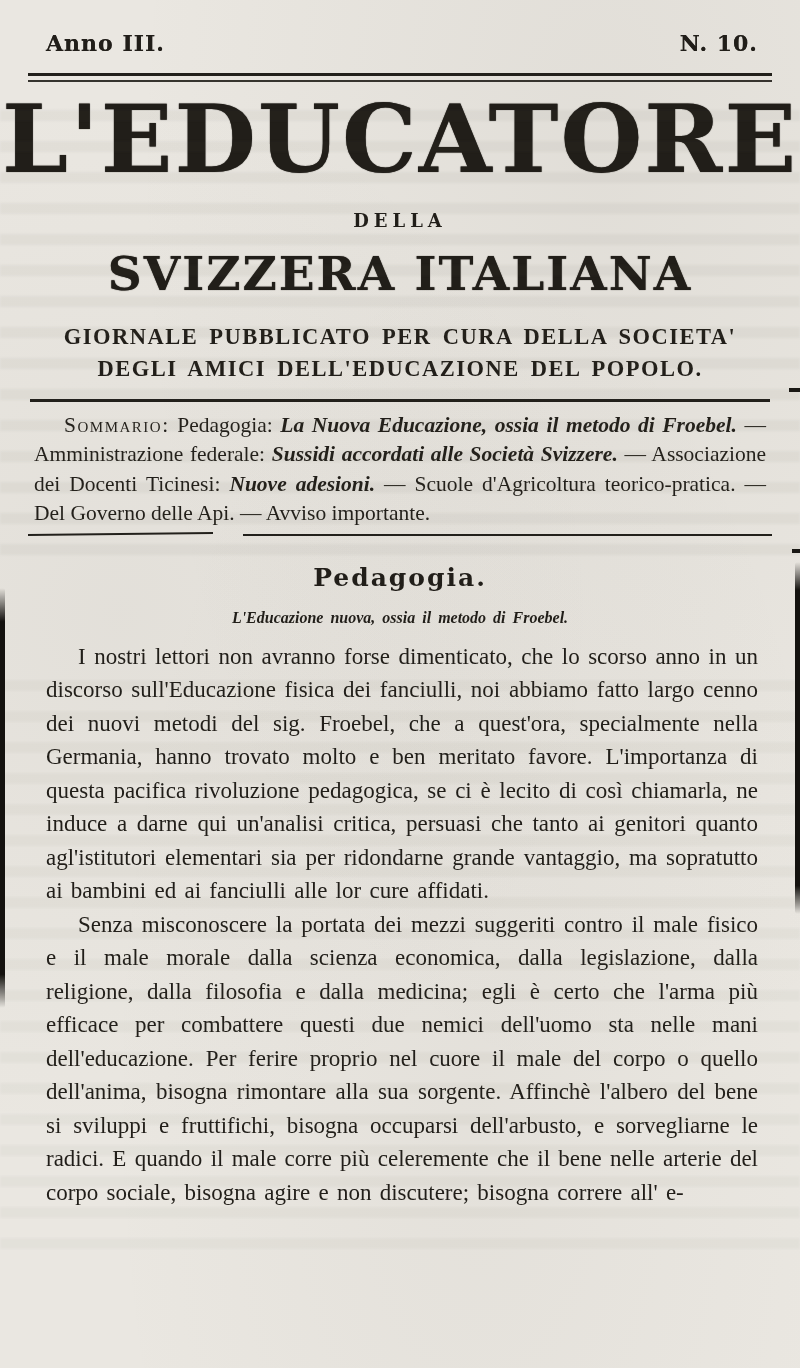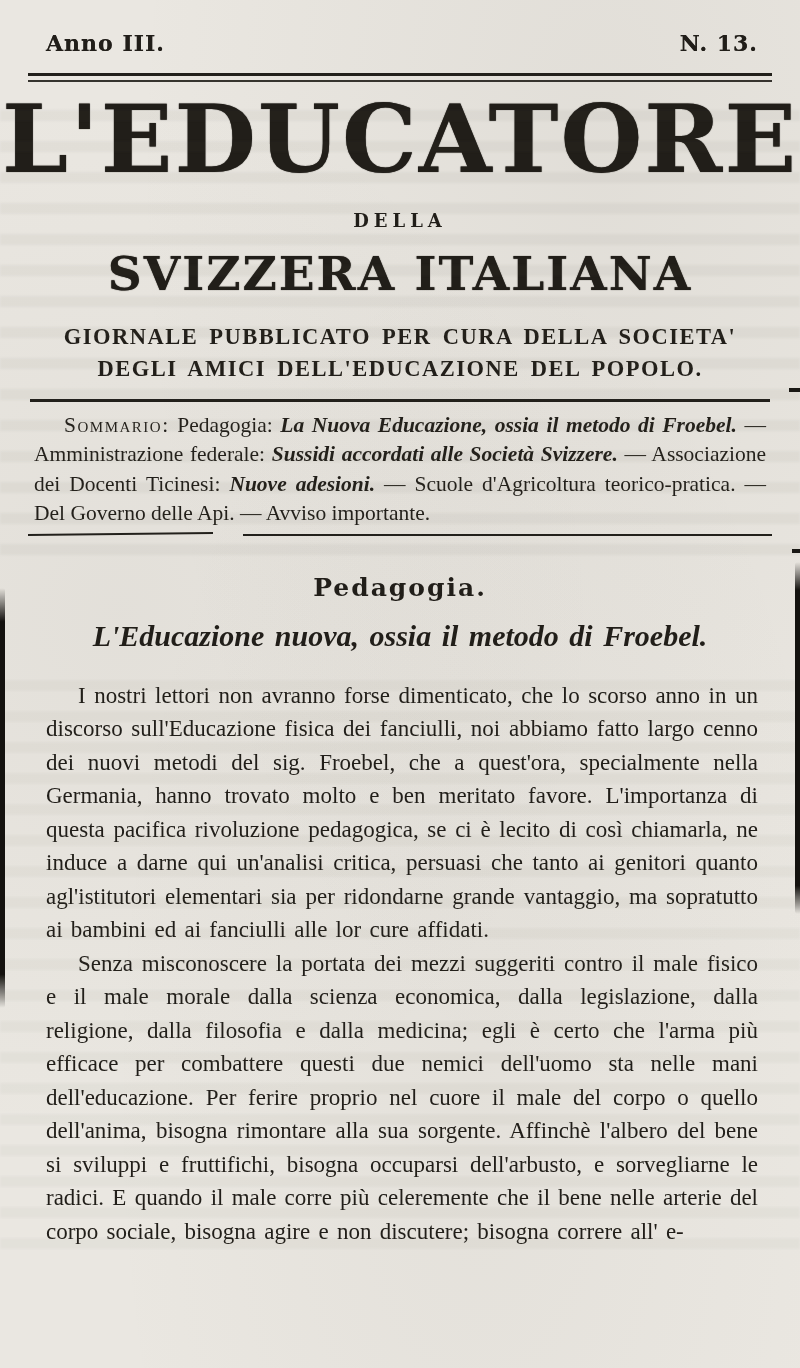--- a/index.html
+++ b/index.html
@@ -102,49 +102,49 @@
   .broken-rule { position: relative; margin: 4px 28px 0 28px; height: 3px; }
   .broken-rule .seg-a {
     position: absolute; left: 0; top: 0; width: 185px; height: 2px;
     background: #22201b; transform: rotate(-0.6deg);
   }
   .broken-rule .seg-b {
     position: absolute; left: 215px; right: 0; top: 1px; height: 2px; background: #22201b;
   }
 
   .section-heading {
-    margin-top: 37px; text-align: center;
+    margin-top: 27px; text-align: center;
     font-family: "DejaVu Serif", serif;
     font-weight: bold; font-size: 25px; letter-spacing: 2px;
   }
   .article-title {
     margin-top: 17px; text-align: center;
-    font-style: italic; font-weight: bold; font-size: 30px;
+    font-style: italic; font-weight: bold; font-size: 16px;
     word-spacing: 3px;
   }
 
   .body-para {
     margin: 0 42px 0 46px;
     font-size: 23px; line-height: 33.5px;
     text-align: justify; text-indent: 32px;
     word-spacing: 2.5px;
   }
-  .body-para.p1 { margin-top: 26px; }
+  .body-para.p1 { margin-top: 13px; }
 </style>
 </head>
 <body>
 
 <div class="page">
 
   <div class="ghost g1"></div>
   <div class="ghost g2"></div>
 
   <div class="header-row">
     <span>Anno III.</span>
-    <span>N. 13.</span>
+    <span>N. 10.</span>
   </div>
 
   <div class="double-rule">
     <div class="thick"></div>
     <div class="thin"></div>
   </div>
 
   <h1 class="masthead">L'EDUCATORE</h1>
   <div class="della">DELLA</div>
   <h2 class="masthead2">SVIZZERA ITALIANA</h2>

